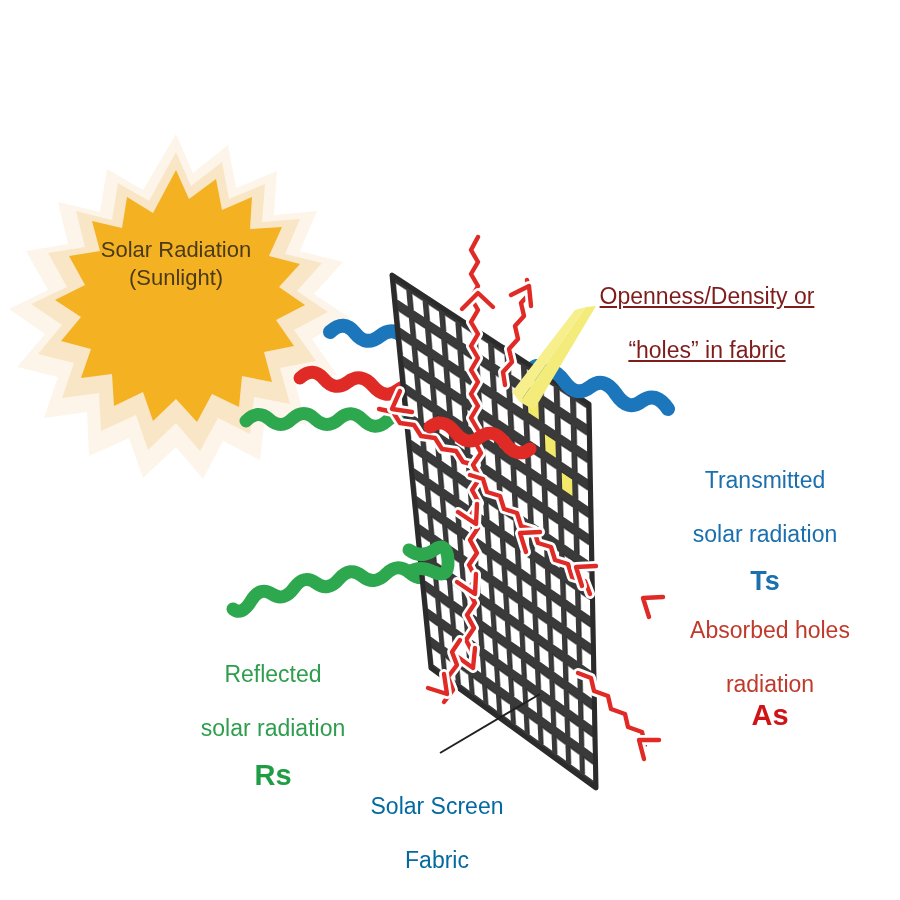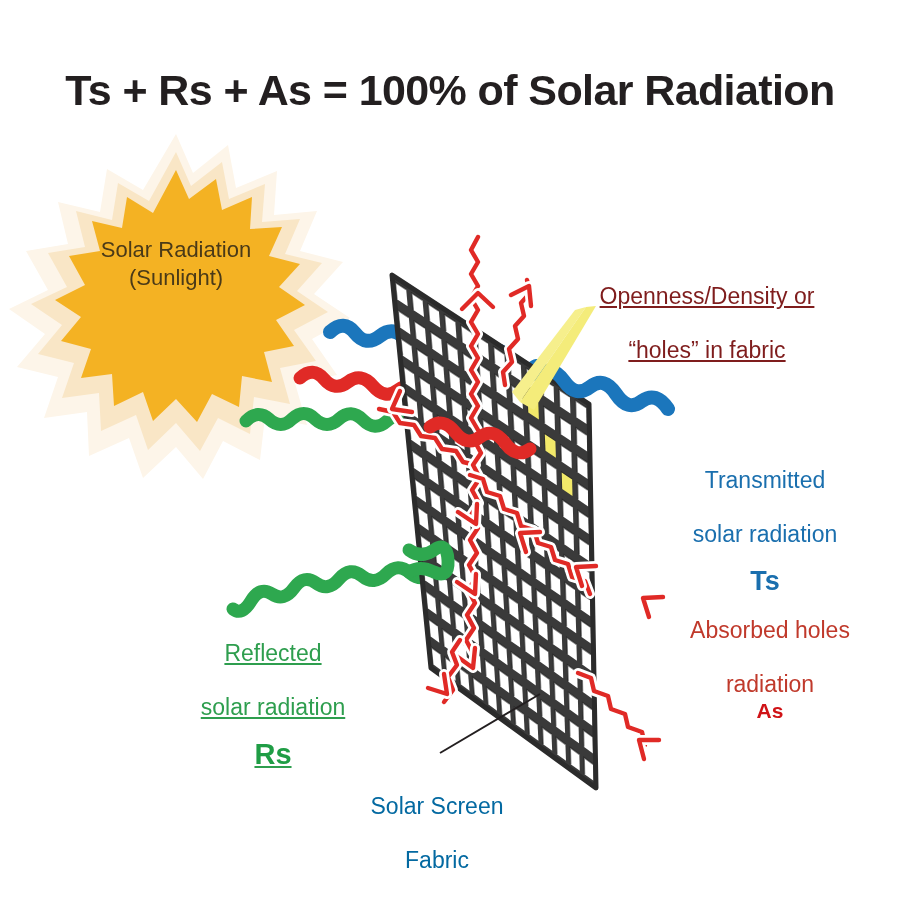--- a/index.html
+++ b/index.html
@@ -68,31 +68,30 @@
   .lbl-absorbed {
     color: #c0392b;
     font-size: 23px;
     left: 645px;
     top: 590px;
     width: 250px;
   }
   .lbl-absorbed .sym {
     display: block;
     font-weight: bold;
-    font-size: 21px;
+    font-size: 29px;
     color: #d01317;
     margin-top: 1px;
   }
   .lbl-reflected {
     color: #2e9e4e;
     font-size: 23px;
     left: 148px;
-    top: 613px;
+    top: 634px;
     width: 250px;
-    text-decoration: underline;
   }
   .lbl-reflected .sym {
     display: block;
     font-weight: bold;
     font-size: 29px;
     color: #1f9d45;
     margin-top: 17px;
   }
   .lbl-fabric {
     color: #0369a1;
@@ -100,21 +99,20 @@
     left: 322px;
     top: 766px;
     width: 230px;
   }
 </style>
 </head>
 <body>
 
 <div id="stage">
 
-  <div class="title">Ts + Rs + As = 100% of Solar Radiation</div>
 
   <svg id="scene" viewBox="0 0 900 900">
     <defs>
 
       <clipPath id="screenClip">
         <polygon points="392,275 589,404 596,788 431,668"></polygon>
       </clipPath>
       <clipPath id="screenClipFront">
         <polygon points="392,275 589,404 596,788 431,668"></polygon>
       </clipPath>

